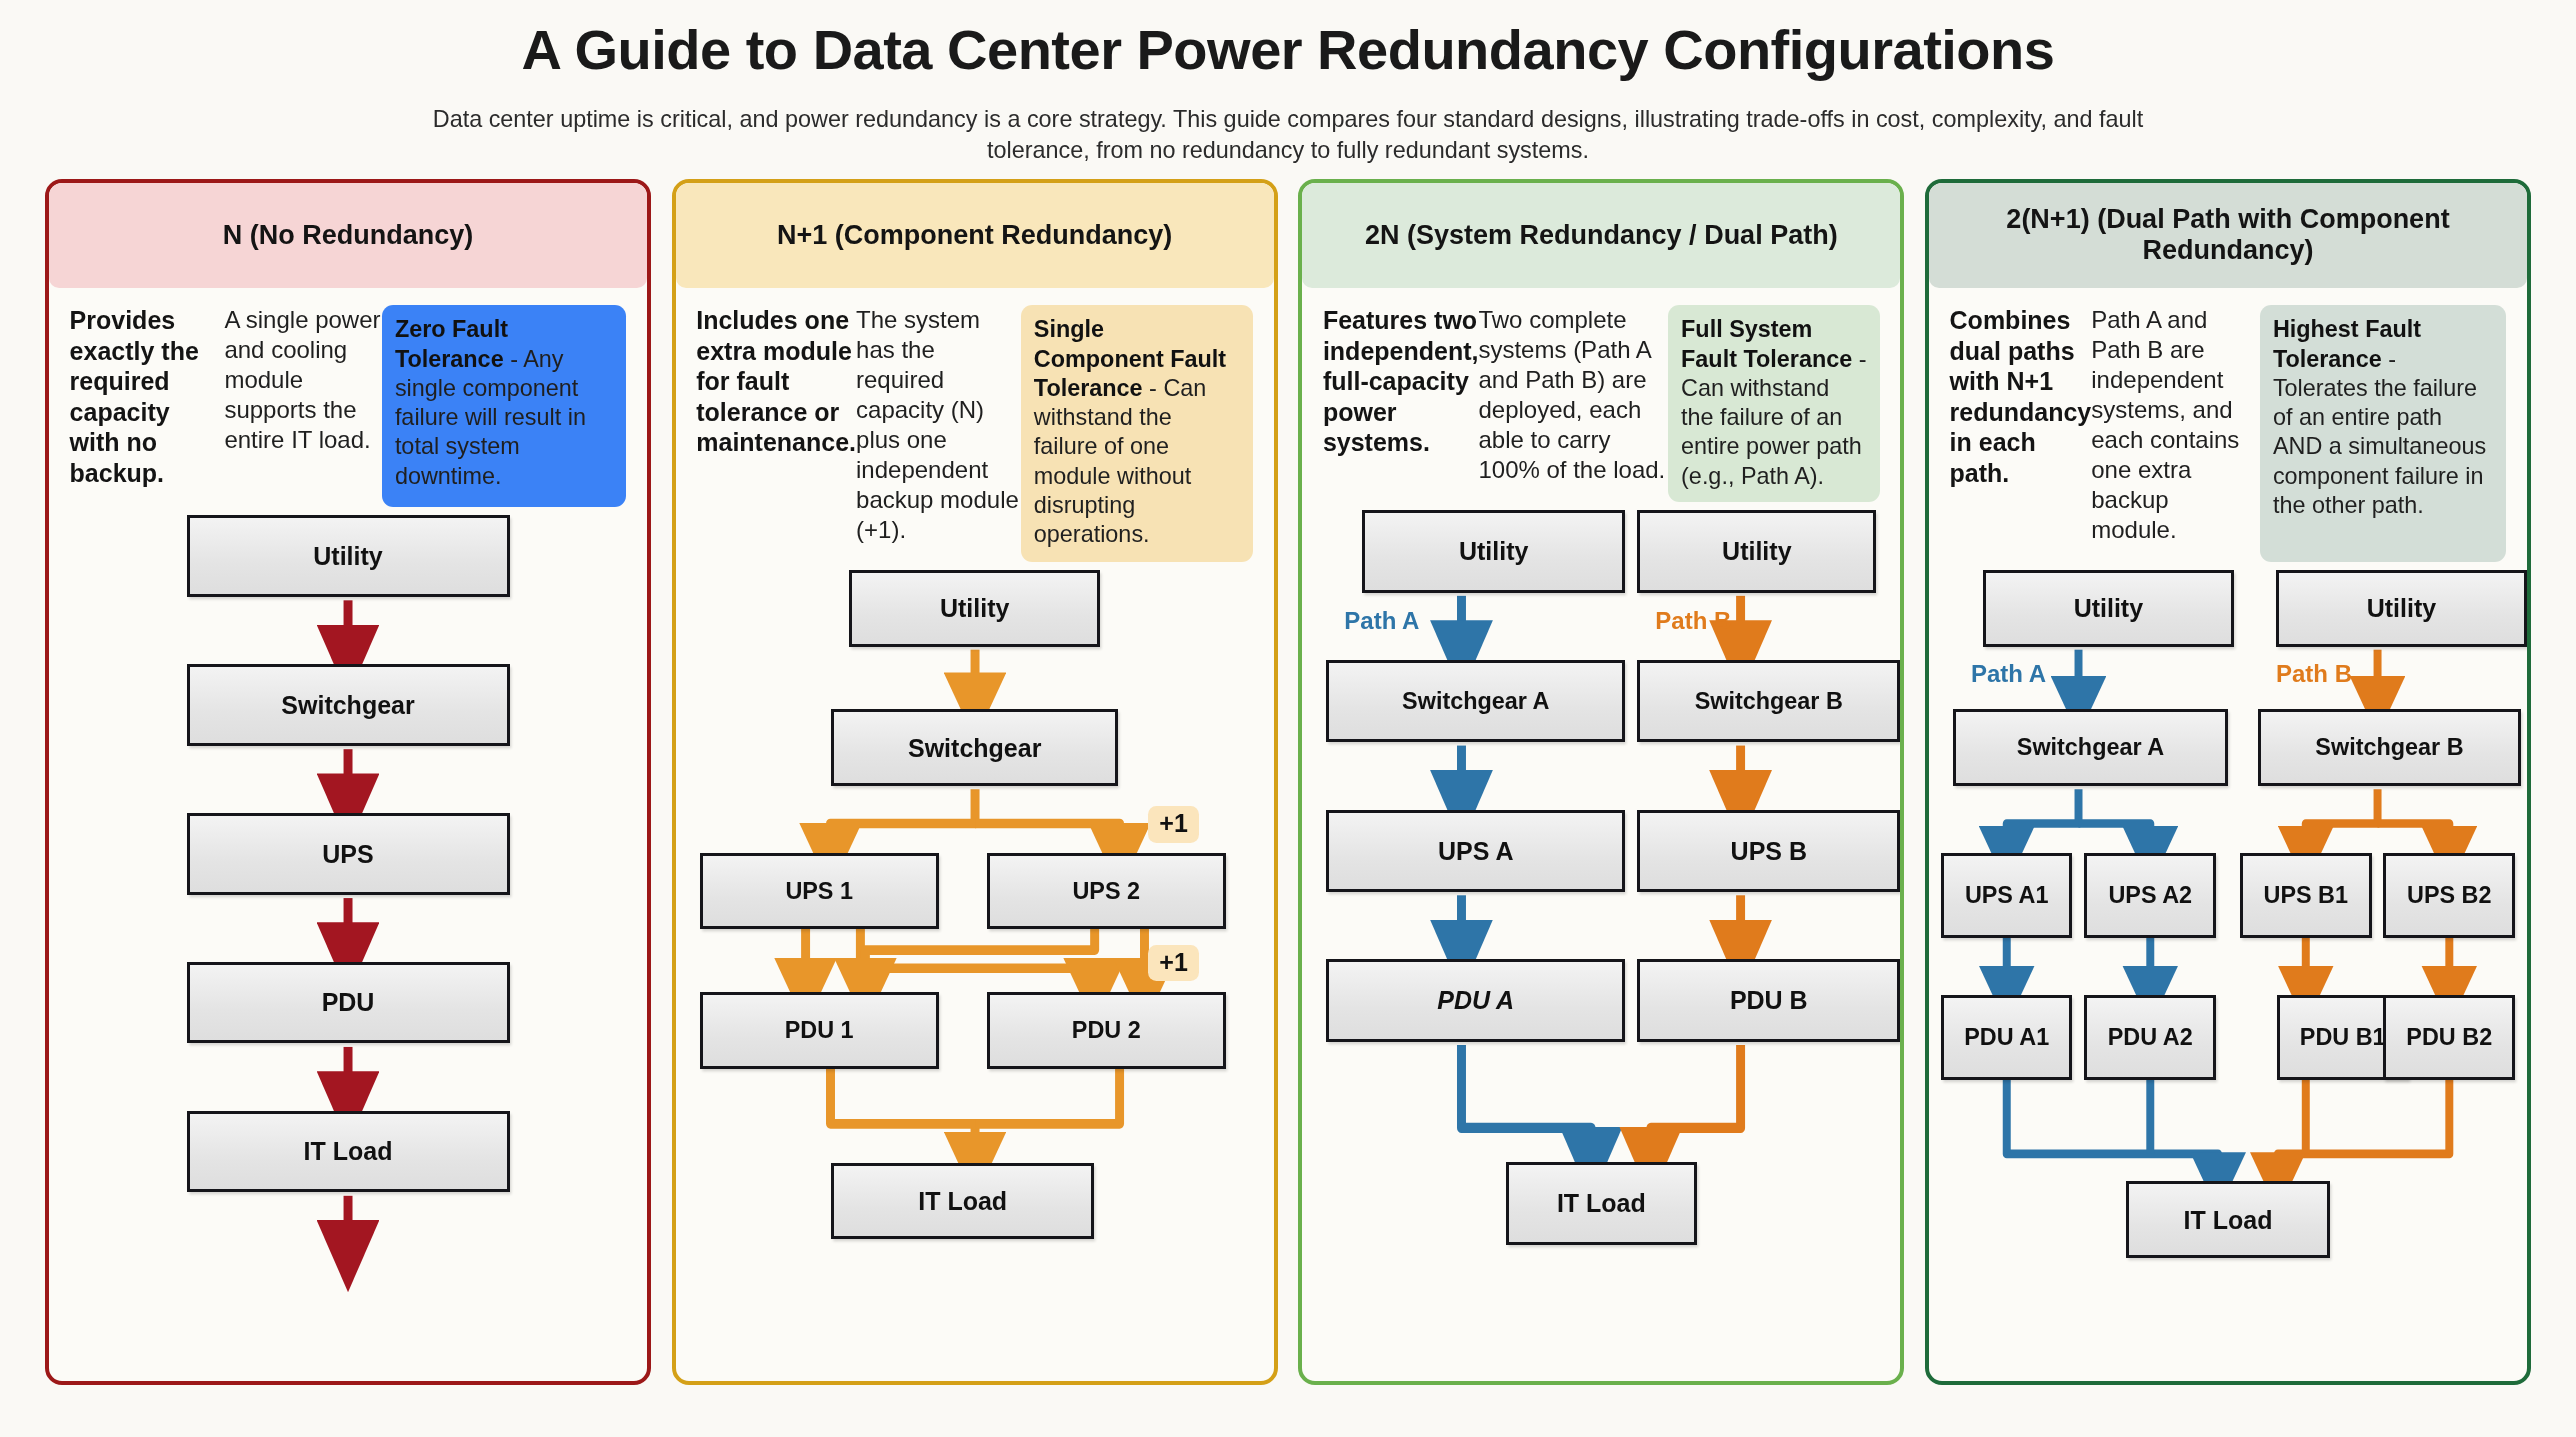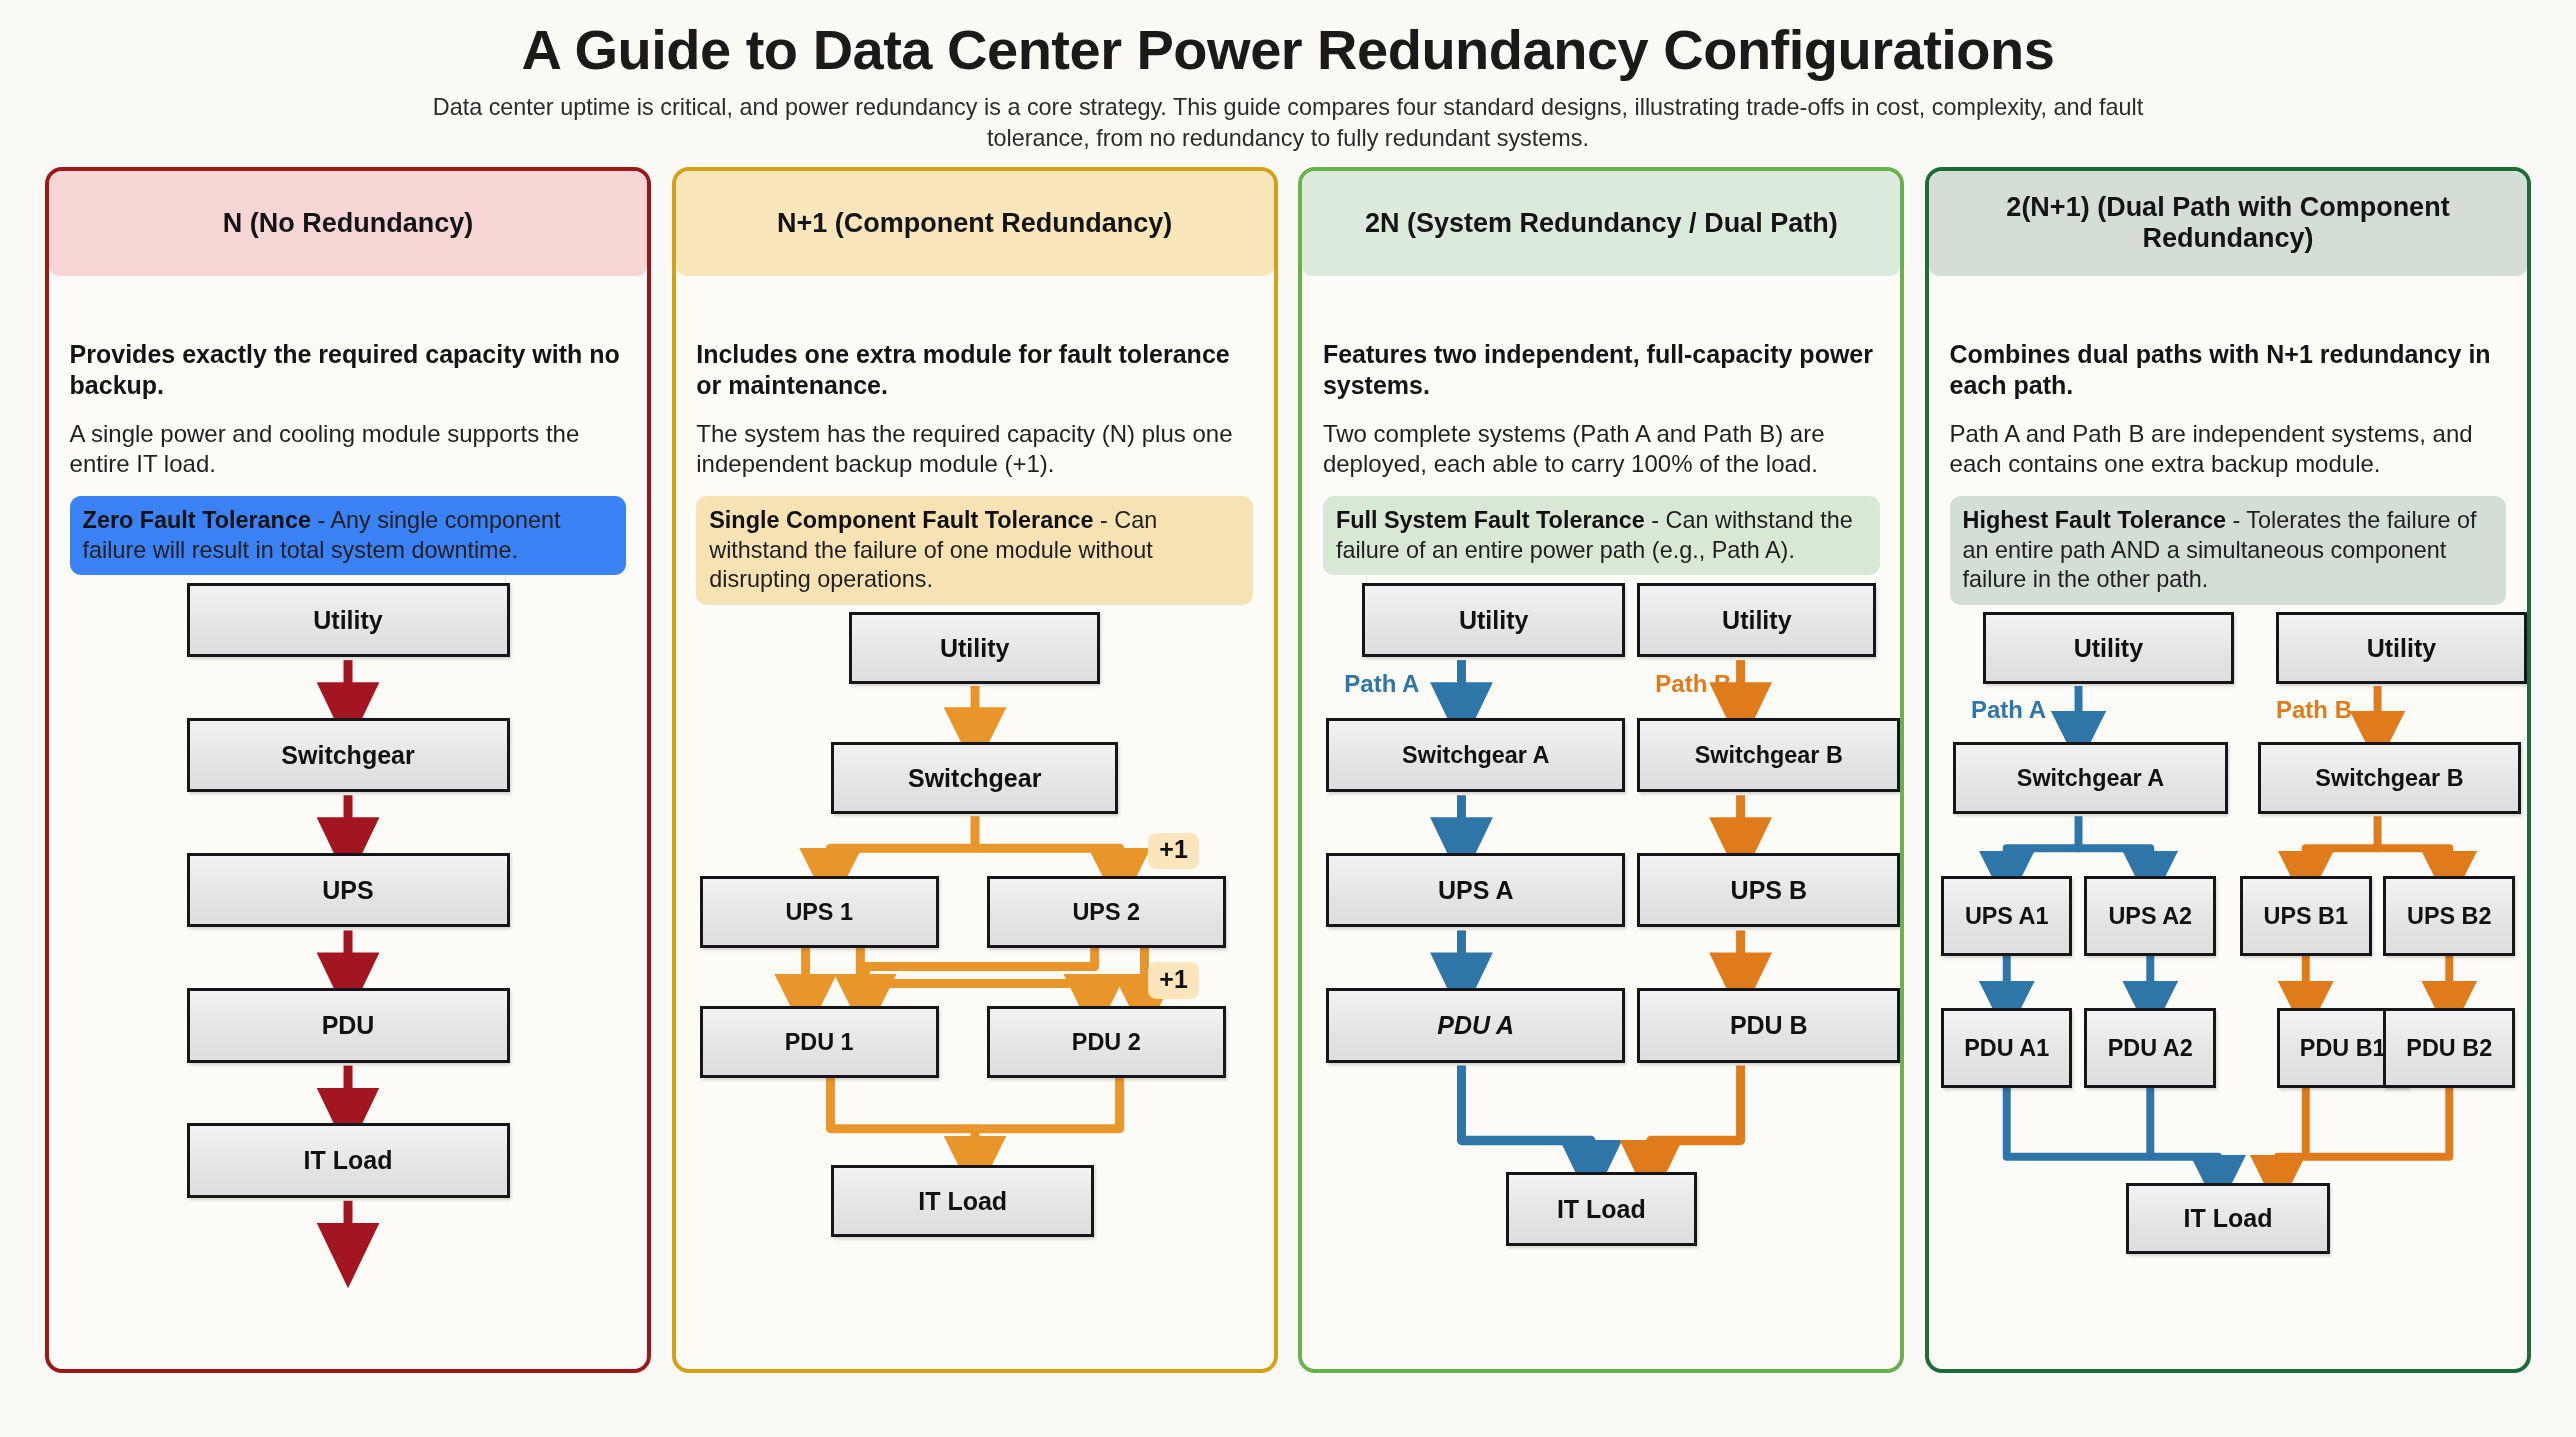--- a/index.html
+++ b/index.html
@@ -10,21 +10,21 @@
     overflow:hidden;
     position:relative;
   }
   #header{ text-align:center; padding-top:20.6px; }
   #title{
     font-size:56px; font-weight:bold; color:#1a1a1a;
     letter-spacing:-0.5px; line-height:1.05;
   }
   #subtitle{
     font-size:23.4px; color:#2b2b2b; line-height:1.32;
-    margin-top:13px; max-width:1778px; margin-left:auto; margin-right:auto;
+    margin-top:25px; max-width:1778px; margin-left:auto; margin-right:auto;
   }
   #panels{
     display:flex; gap:20.6px;
     padding:13px 45px 0 45px;
     box-sizing:border-box; width:2576px;
   }
   .panel{
     flex:1 1 0; min-width:0;
     border-radius:17px;
     border:4.7px solid #999;
@@ -37,21 +37,21 @@
   .panel-header{
     padding:15px 11.2px 17px 11.2px;
     text-align:center;
     font-size:27px; font-weight:bold; color:#141414;
     line-height:1.12;
     min-height:105px; box-sizing:border-box;
     display:flex; align-items:center; justify-content:center;border-radius:10px;
   }
   .panel-body{
     padding:17px 20.6px 0 20.6px;
-    display:flex; flex-direction:column;margin-top:46px;
+    display:flex; flex-direction:row;
   }
   .lead{
     font-size:25px; font-weight:bold; color:#141414;
     line-height:1.22; margin-bottom:19px;
   }
   .detail{
     font-size:24px; color:#1f1f1f; line-height:1.25;
     margin-bottom:17px;
   }
   .callout{

